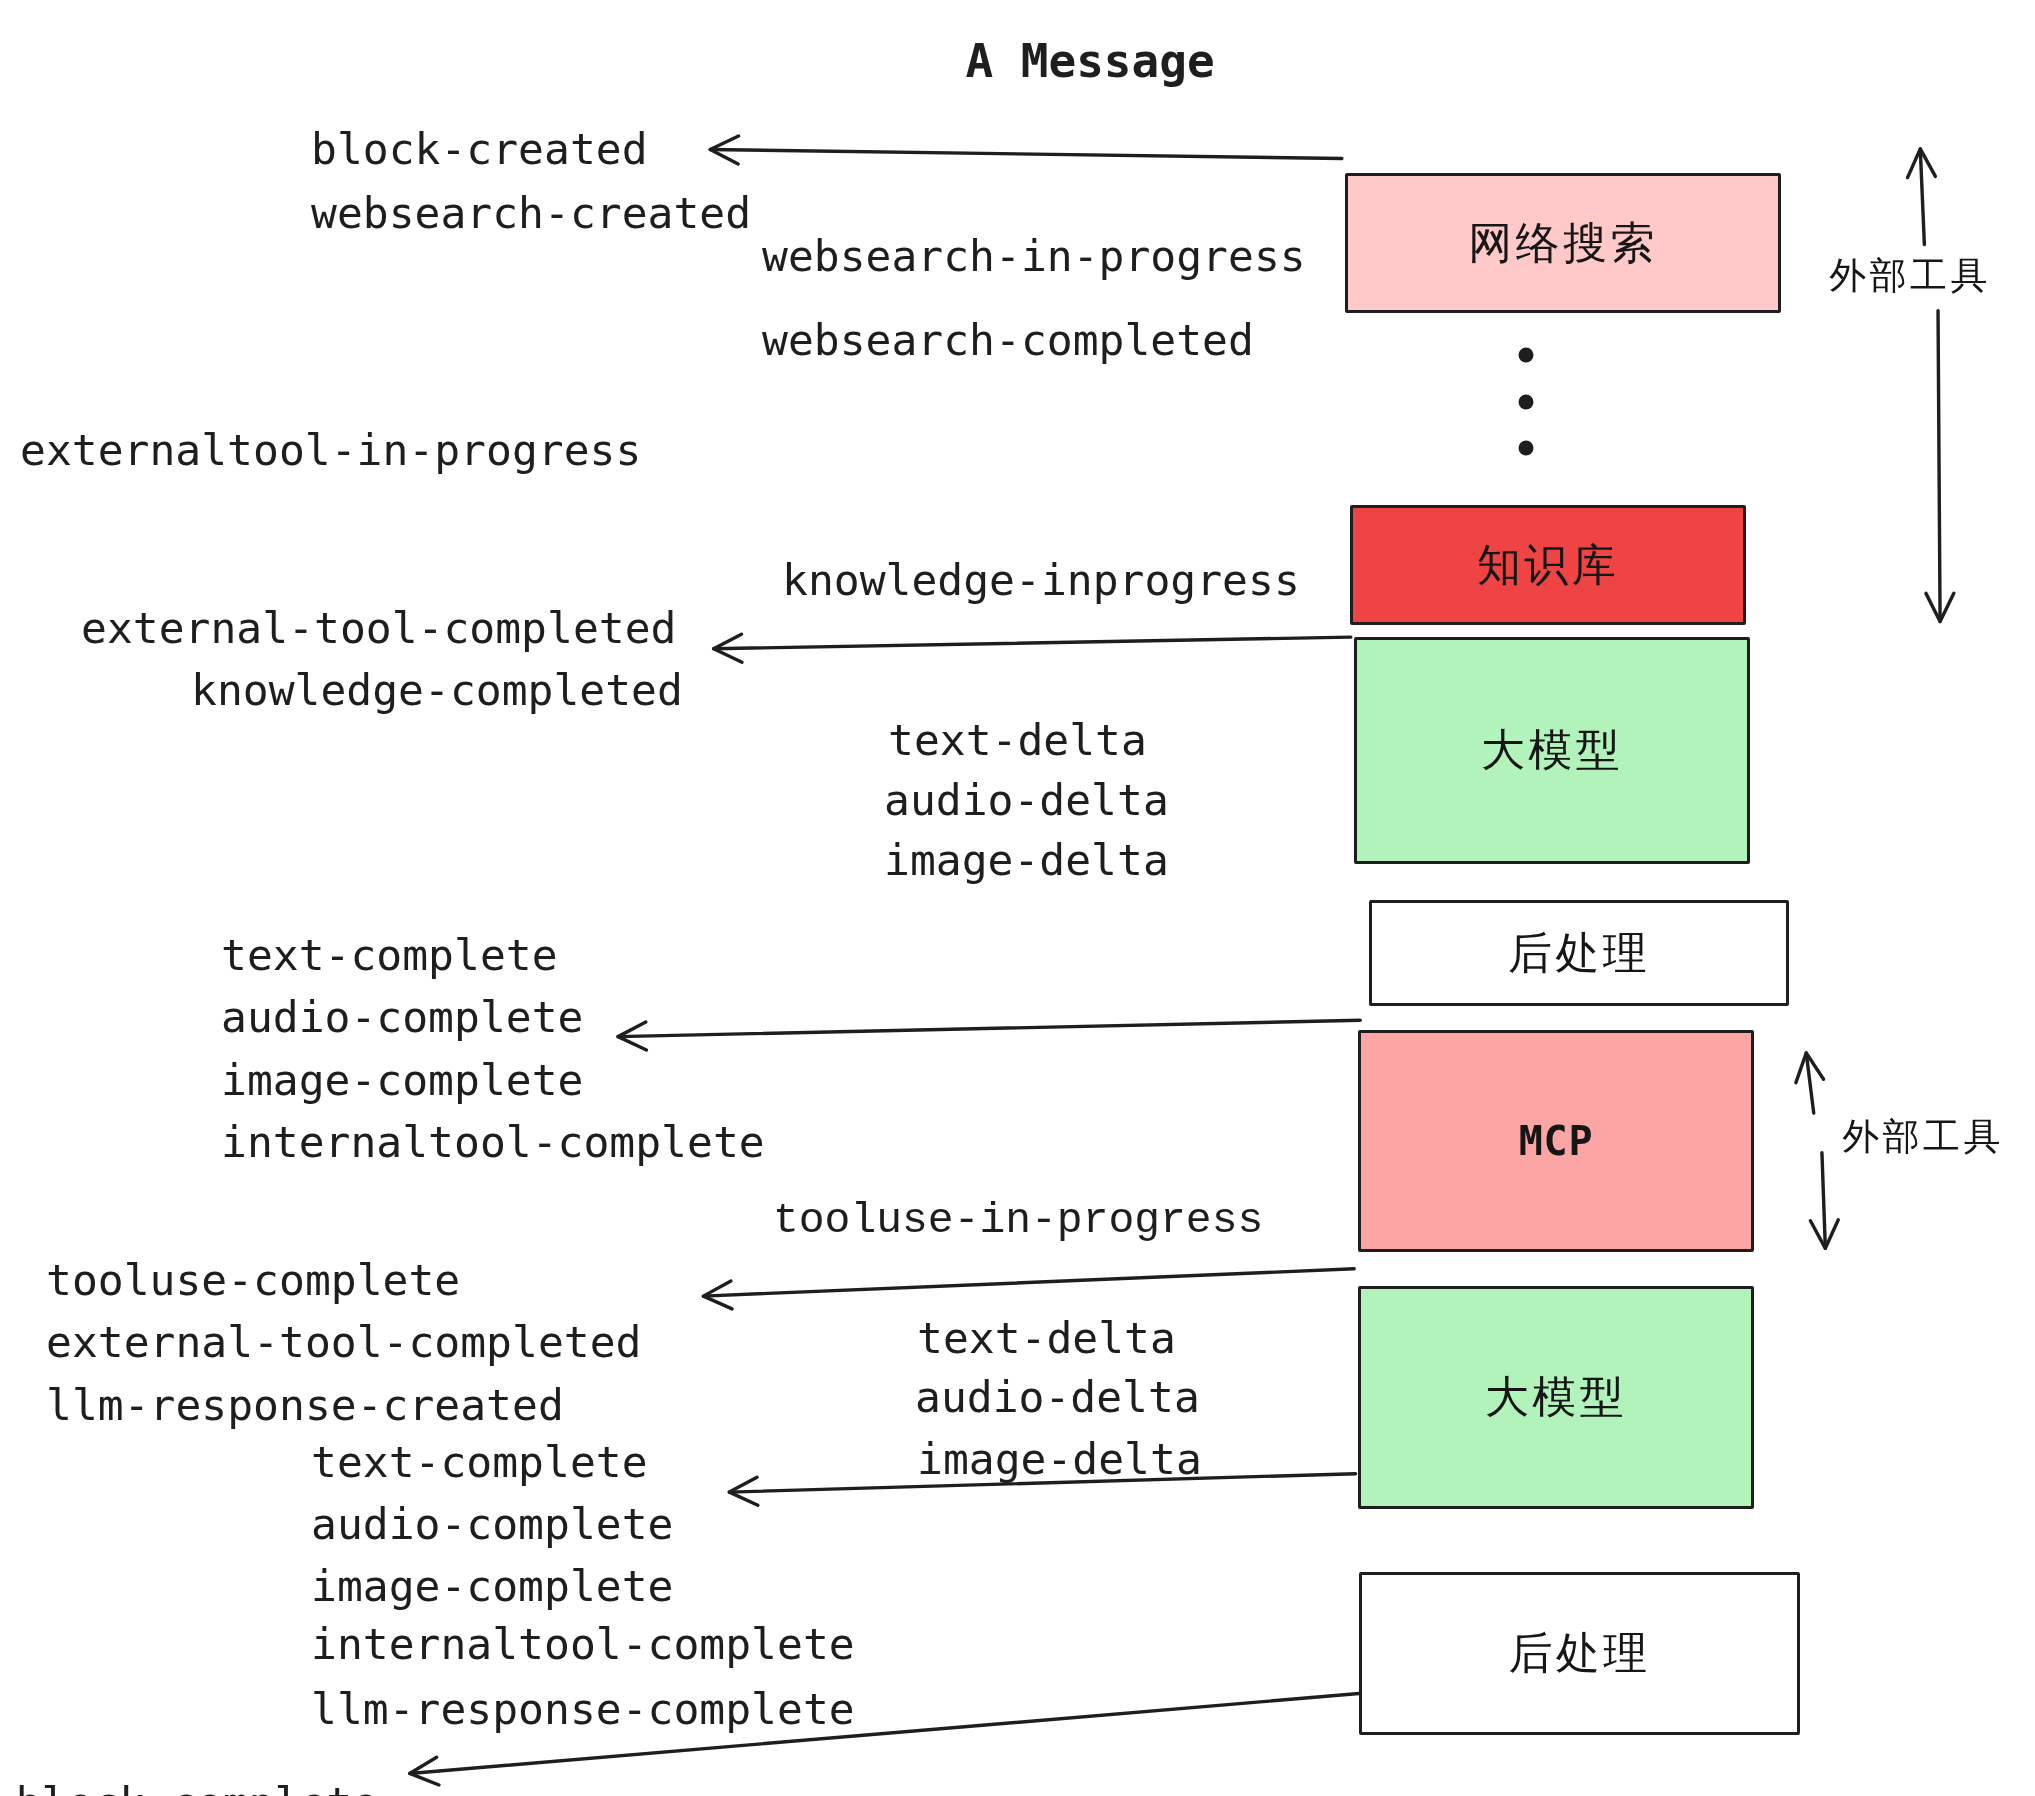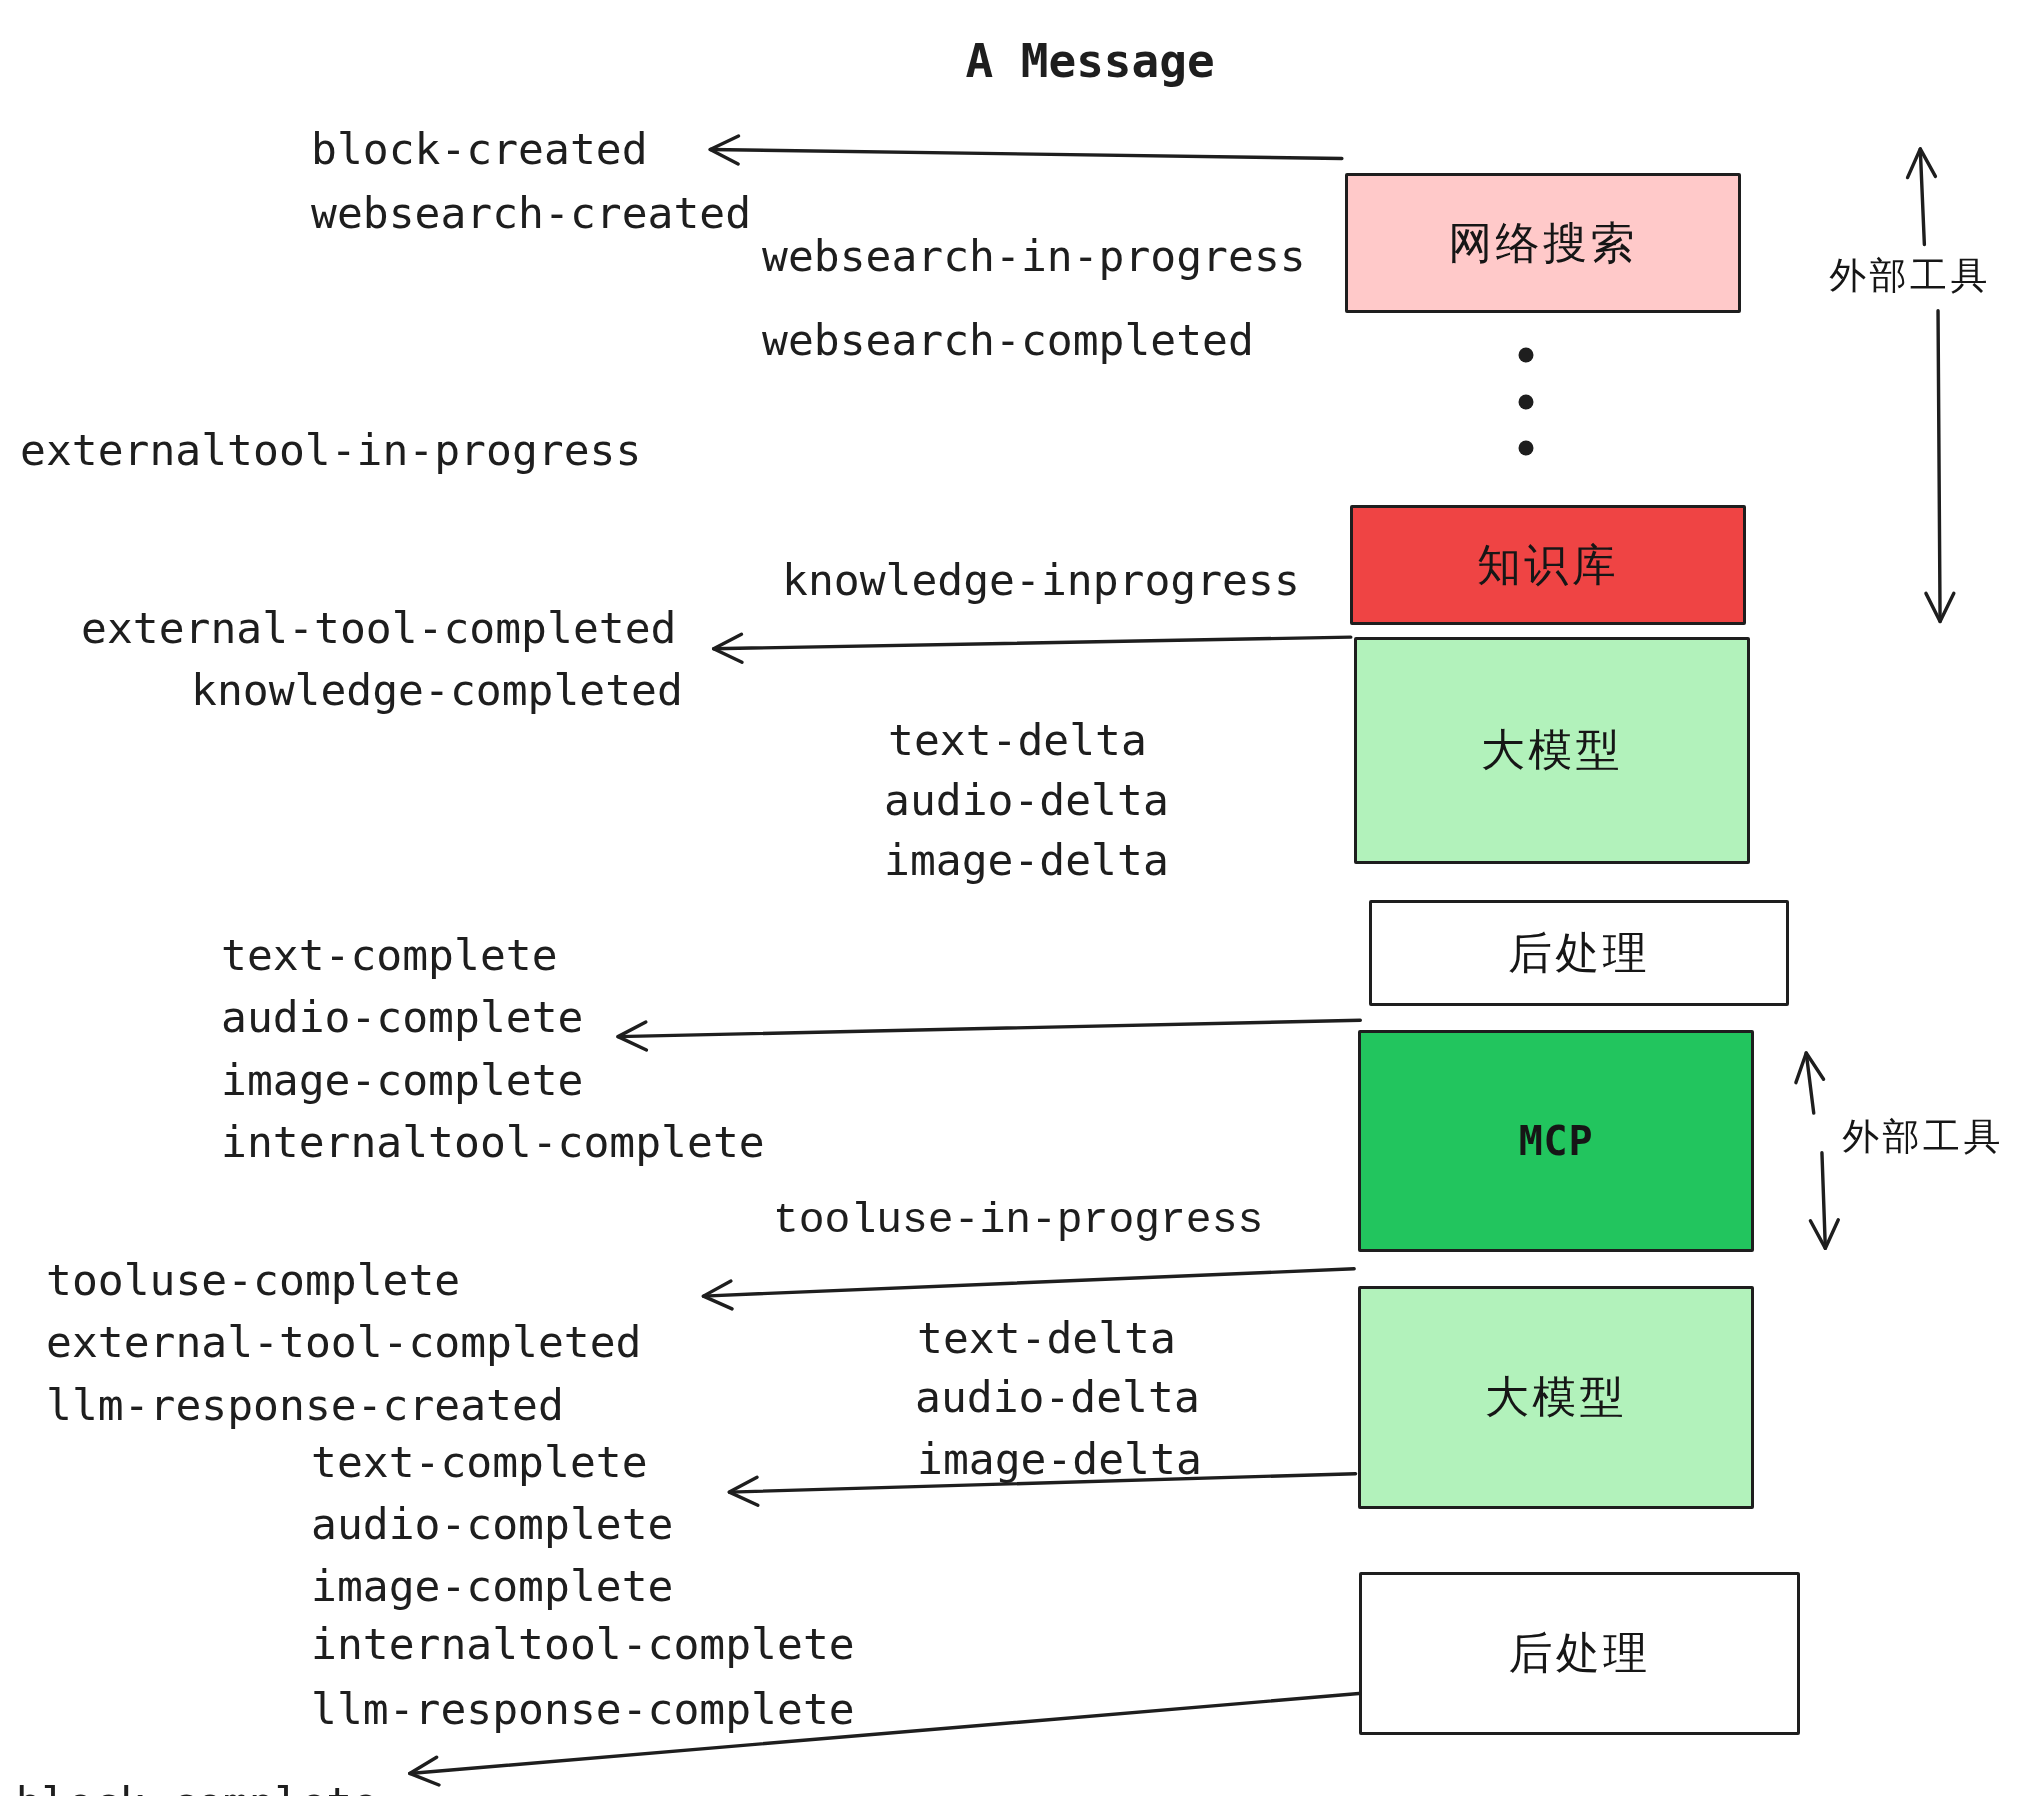--- a/index.html
+++ b/index.html
@@ -63,33 +63,33 @@
       <g>
         <line x1="2656" y1="1630" x2="2645" y2="1542" stroke="#1e1e1e" stroke-width="5" stroke-linecap="round"></line>
         <path d="M 2670.376429858331 1580.367131866289 L 2645 1542 L 2629.848600442858 1585.433110543223" fill="none" stroke="#1e1e1e" stroke-width="5" stroke-linecap="round" stroke-linejoin="round"></path>
       </g>
       <g>
         <line x1="2668" y1="1688" x2="2673" y2="1828" stroke="#1e1e1e" stroke-width="5" stroke-linecap="round"></line>
         <path d="M 2651.120250308891 1787.5367258683332 L 2673 1828 L 2691.9374530659425 1786.0789686270098" fill="none" stroke="#1e1e1e" stroke-width="5" stroke-linecap="round" stroke-linejoin="round"></path>
       </g>
     </svg>
   <div class="title" style="left:1090px;top:61px">A Message</div>
-<div class="box" style="left: 1345px; top: 173px; width: 396px; height: 140px; background: rgb(255, 201, 201);">
+<div class="box" style="left: 1345px; top: 173px; width: 436px; height: 140px; background: rgb(255, 201, 201);">
       <span class="box-label">网络搜索</span>
     </div>
     <div class="box" style="left: 1350px; top: 505px; width: 396px; height: 120px; background: #ef4444;">
       <span class="box-label">知识库</span>
     </div>
     <div class="box" style="left: 1354px; top: 637px; width: 396px; height: 227px; background: rgb(178, 242, 187);">
       <span class="box-label">大模型</span>
     </div>
     <div class="box" style="left: 1369px; top: 900px; width: 420px; height: 106px; background: rgb(255, 255, 255);">
       <span class="box-label">后处理</span>
     </div>
-    <div class="box" style="left: 1358px; top: 1030px; width: 396px; height: 222px; background: #22c55e; text-align: right;">
+    <div class="box" style="left: 1358px; top: 1030px; width: 396px; height: 222px; background: #fca5a5; text-align: right;">
       <span class="box-label mono">MCP</span>
     </div>
     <div class="box" style="left: 1358px; top: 1286px; width: 396px; height: 223px; background: rgb(178, 242, 187);">
       <span class="box-label">大模型</span>
     </div>
     <div class="box" style="left: 1359px; top: 1572px; width: 441px; height: 163px; background: rgb(255, 255, 255);">
       <span class="box-label">后处理</span>
     </div>
     <div class="event" style="left: 311px; top: 122px;">block-created</div>
     <div class="event" style="left: 311px; top: 186px;">websearch-created</div>

